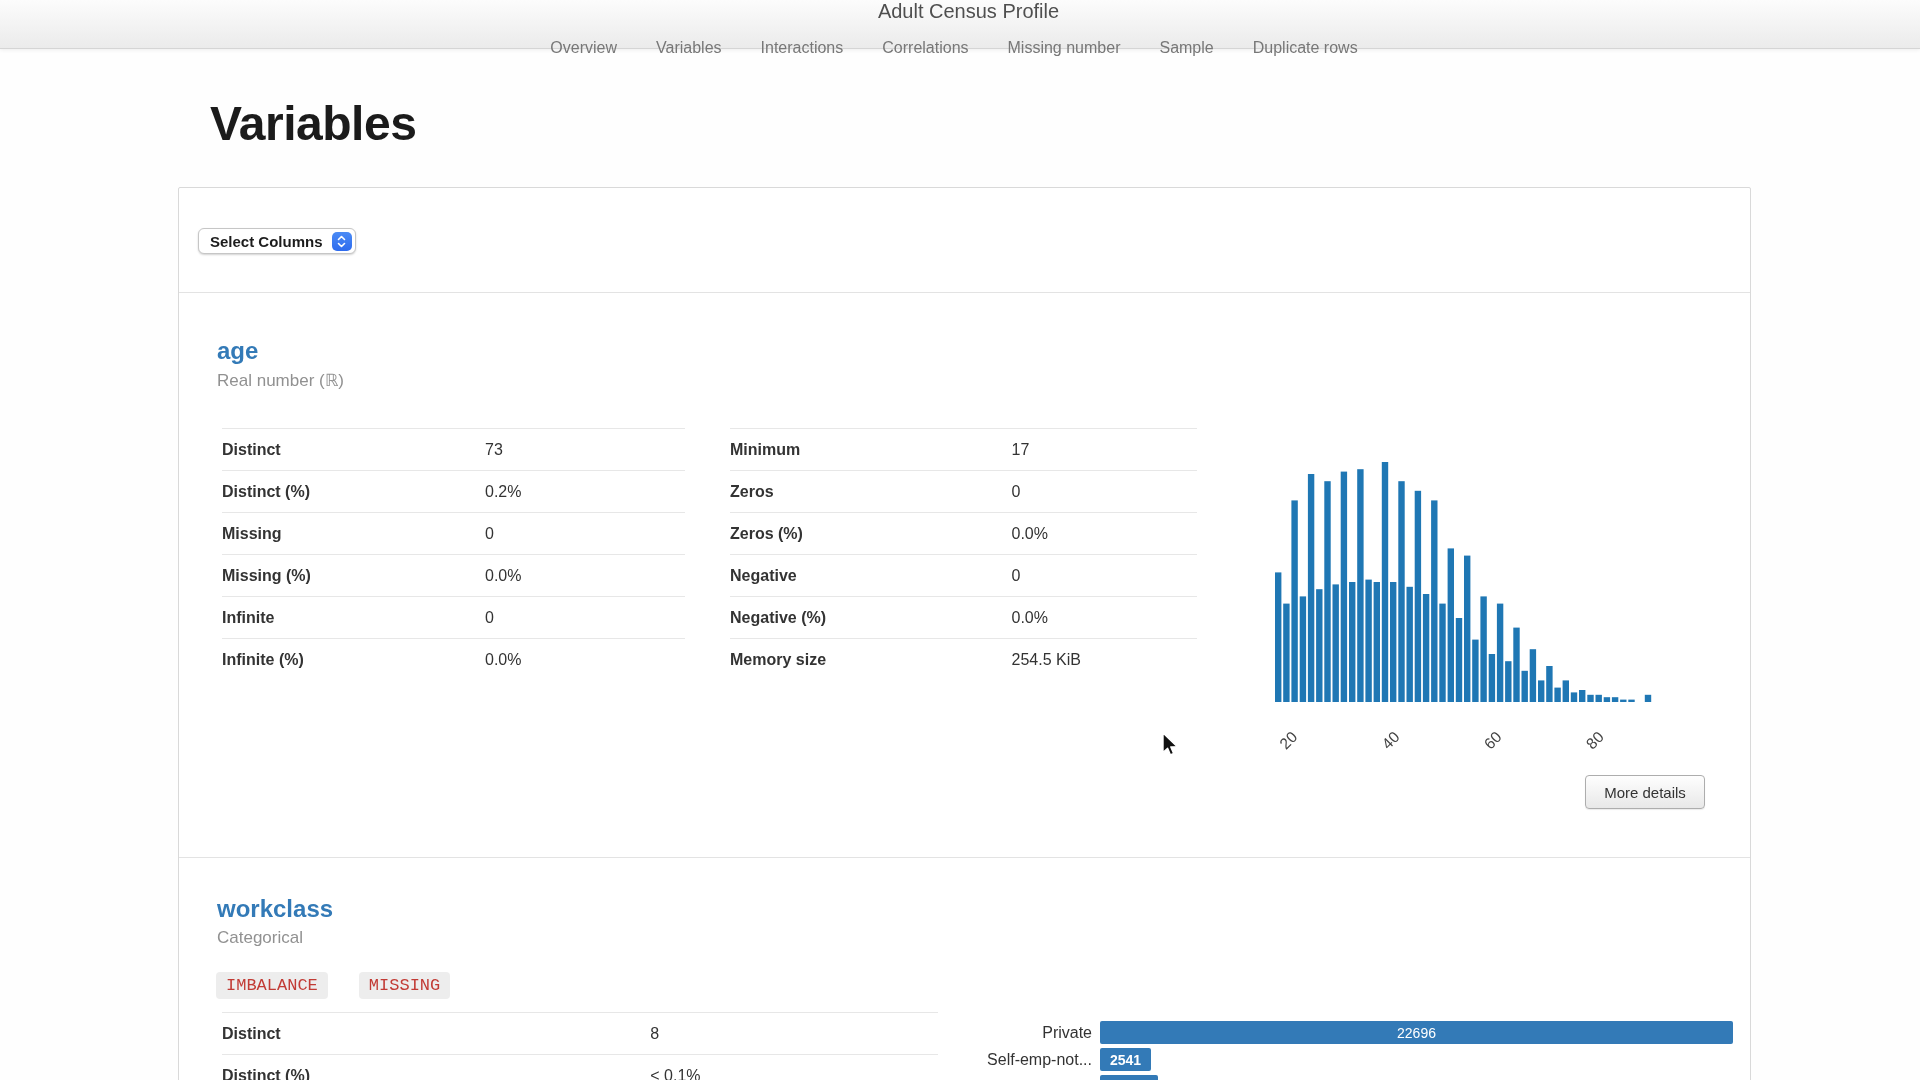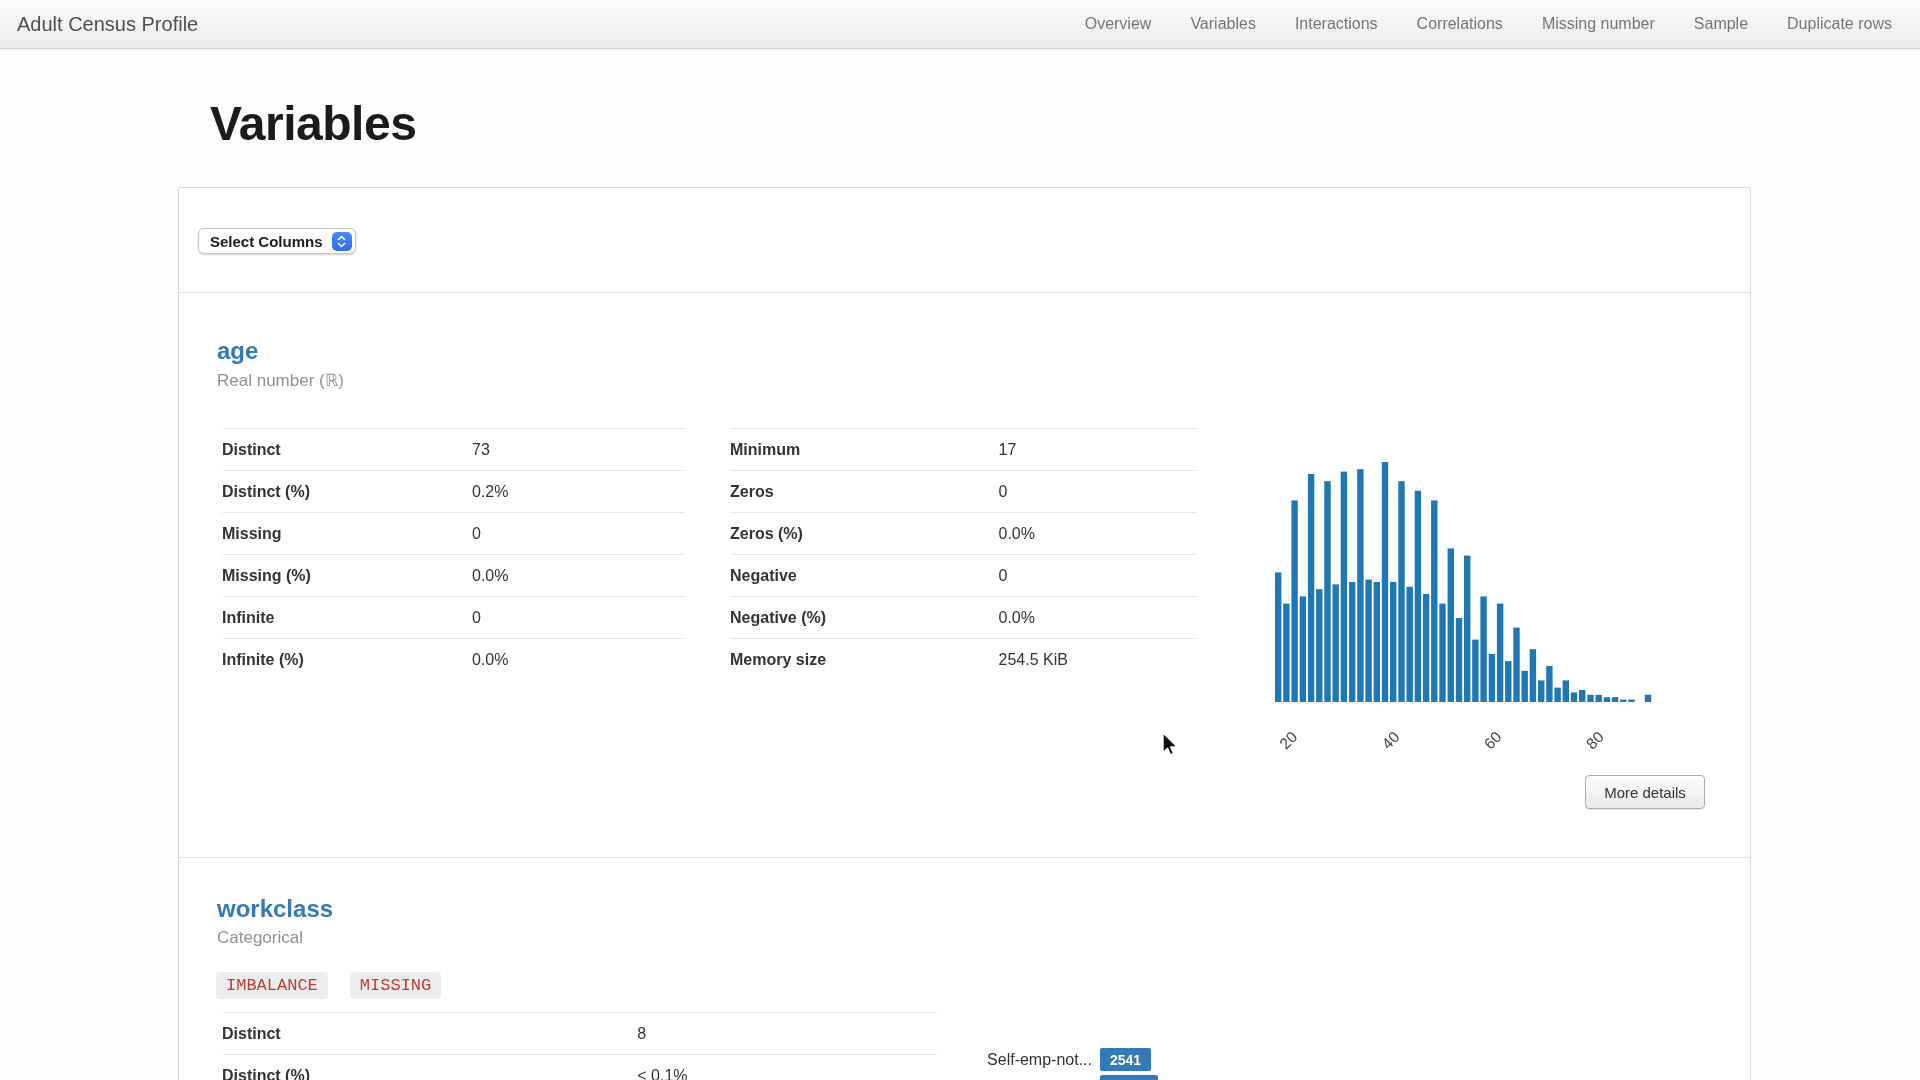--- a/index.html
+++ b/index.html
@@ -10,20 +10,21 @@
     -webkit-font-smoothing:antialiased;
   }
   
   .navbar{
     position:absolute;left:0;top:0;width:1920px;height:48px;
     background:linear-gradient(#fcfcfc,#ebebeb);
     border-bottom:1px solid #d5d5d5;
     box-shadow:0 1px 4px rgba(0,0,0,.07);
     display:flex;align-items:center;justify-content:space-between;
     z-index:5;
+    flex-direction:column;
   }
   .navbar .brand{
     padding-left:17px;font-size:20px;color:#4f4f4f;white-space:nowrap;
   }
   .nav-items{
     list-style:none;margin:16px;padding:0 12px 0 0;
     display:flex;align-items:center;column-gap:39px;
   }
   .nav-items li{font-size:16px;color:#777;white-space:nowrap;cursor:pointer;}
   
@@ -52,34 +53,34 @@
     background:linear-gradient(#4a8bf5,#2e6bee);
     display:flex;align-items:center;justify-content:center;
   }
   
   .var-name{
     position:absolute;font-size:24px;font-weight:700;color:#337ab7;
     text-decoration:none;cursor:pointer;
   }
   .var-type{position:absolute;font-size:17px;color:#919191;}
   
-  .badges{position:absolute;display:flex;gap:22px;align-items:center;}
+  .badges{position:absolute;display:flex;gap:31px;align-items:center;}
   .badge{
     font-family:"Liberation Mono","DejaVu Sans Mono",monospace;
     font-size:17px;color:#c23b35;background:#ededed;
     padding:4px 10px;border-radius:4px;white-space:nowrap;
   }
   
   .stats{position:absolute;}
   .stats .row{
     display:flex;align-items:center;height:41px;
     border-top:1px solid #e7e7e7;font-size:16px;color:#333;
   }
   .stats .lab{font-weight:700;}
-  .stats .val{position:absolute;}
+  .stats .val{position:absolute;margin-left:13px;}
   .stats .row{position:relative;}
   
   .btn-default{
     position:absolute;left:1585px;top:775px;width:120px;height:34px;
     background:linear-gradient(#fefefe,#e8e8e8);
     border:1px solid #adadad;border-radius:4px;
     font-size:15px;color:#333;font-family:inherit;
     cursor:pointer;box-shadow:0 1px 1px rgba(0,0,0,.08);
   }
   
@@ -254,20 +255,24 @@
       <span class="lab">Distinct</span>
       <span class="val" style="left: 58%;">8</span>
     </div>
     <div class="row">
       <span class="lab">Distinct (%)</span>
       <span class="val" style="left: 58%;">&lt; 0.1%</span>
     </div>
   </div>
 
 <div class="freq" id="wc-freq">
+    <div class="freq-row" style="top: 7px; width: 980px;">
+      <div class="freq-label">Private</div>
+      <div class="freq-bar" style="width: 633px; background: rgb(51, 122, 183);">22696</div>
+    </div>
     <div class="freq-row" style="top: 34px; width: 980px;">
       <div class="freq-label">Self-emp-not...</div>
       <div class="freq-bar" style="width: 51px; background: rgb(51, 122, 183); font-weight: bold;">2541</div>
     </div>
     <div class="freq-row" style="top: 61px; width: 980px;">
       <div class="freq-label">Local-gov</div>
       <div class="freq-bar" style="width: 58px; background: rgb(51, 122, 183);"></div>
       <span class="freq-out" style="left: 397px;">2093</span>
     </div>
   </div>

